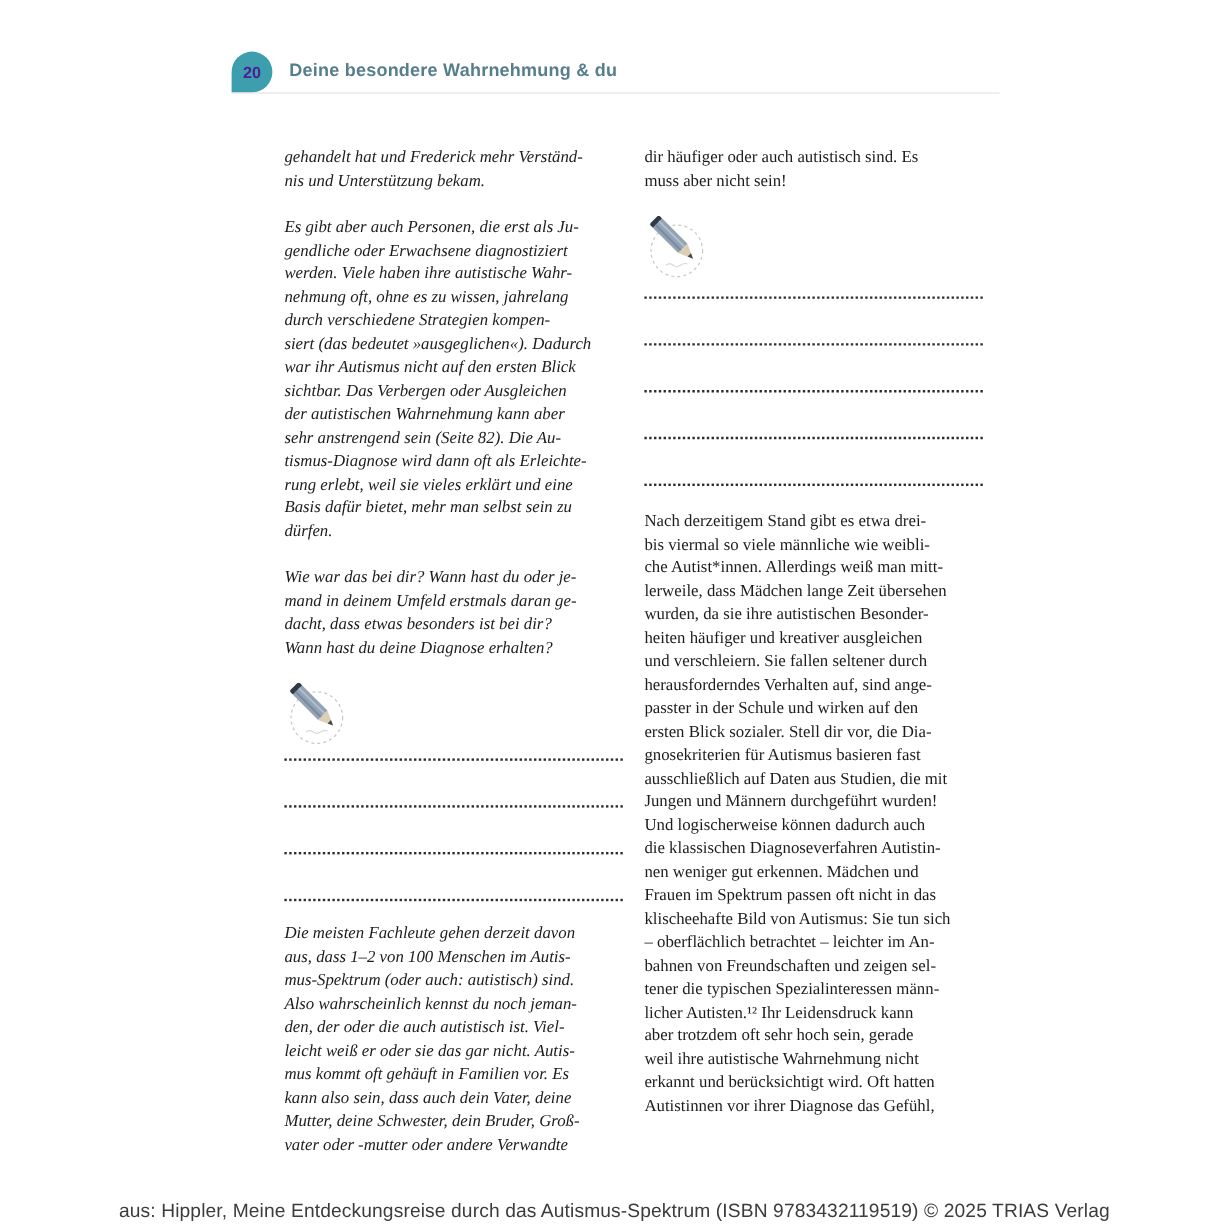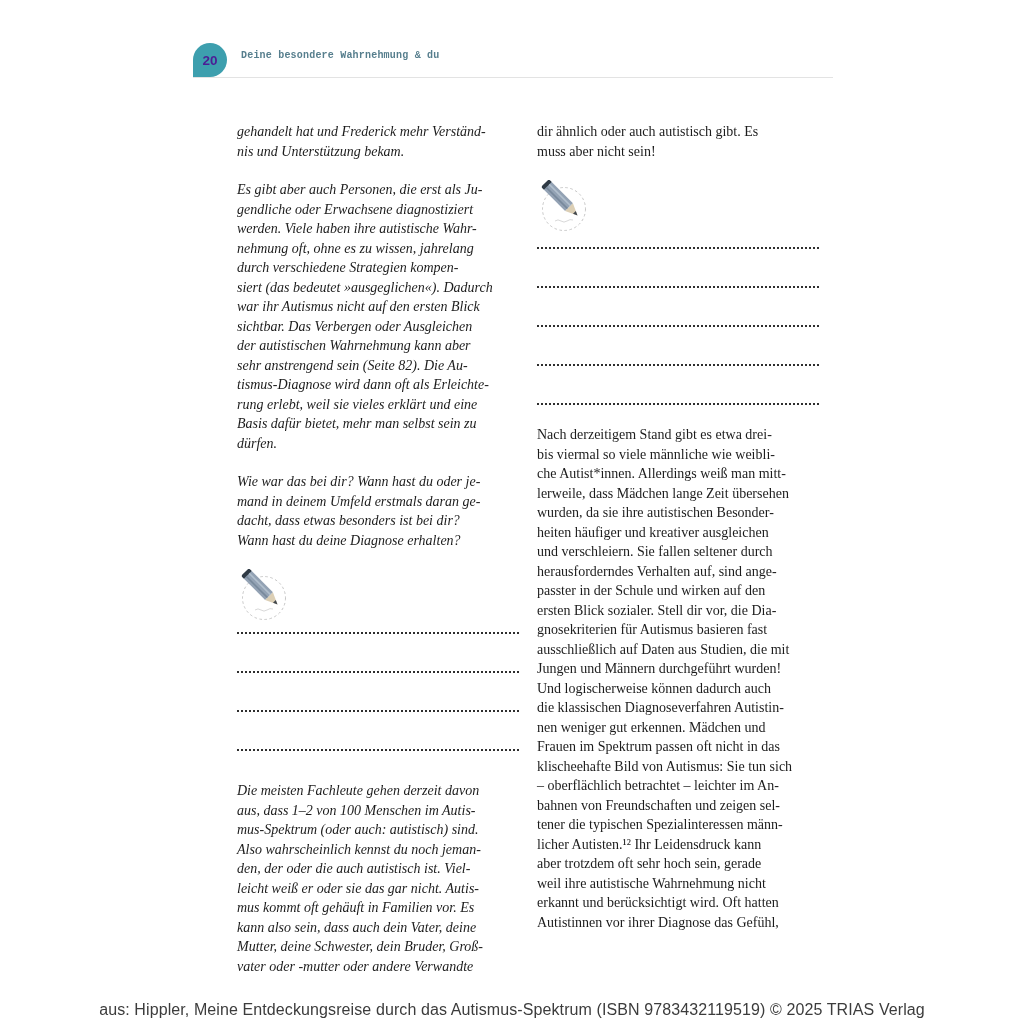--- a/index.html
+++ b/index.html
@@ -9,38 +9,38 @@
   }
   
   .badge{
     position:absolute;left:193px;top:43px;width:34px;height:34px;
     background:#3d9fae;border-radius:50% 50% 50% 0;
     color:#4c1d95;font-family:"Liberation Sans",sans-serif;font-size:13.5px;font-weight:600;
     display:flex;align-items:center;justify-content:center;
   }
   .chapter-title{
     position:absolute;left:241px;top:50px;
-    font-family:Liberation Mono, monospace;font-size:10px;font-weight:700;
+    font-family:Liberation Sans, sans-serif;font-size:15px;font-weight:700;
     color:#567e8d;letter-spacing:.2px;
   }
   .header-rule{position:absolute;left:193px;top:77px;width:640px;height:1px;background:#e3e3e3;}
   
   .col{position:absolute;top:122px;width:282px;font-size:14px;line-height:19.5px;}
   .col-left{left:237px;font-style:italic;}
   .col-right{left:537px;}
   .para{white-space:pre-line;margin:0 0 19px 0;}
   .para:last-child{margin-bottom:0;}
   
   .pencil{display:block;margin:4px 0 0 -3px;}
   
   .wline{height:0;border-top:2px dotted #2e2e2e;}
   .wl-first-left{margin-top:9px;}
   .wl-first-right{margin-top:13px;}
   .wl-next{margin-top:37px;}
-  .after-lines-left{margin-top:30px;}
+  .after-lines-left{margin-top:18px;}
   .after-lines-right{margin-top:20px;}
   
   .footer{
     position:absolute;left:0;top:1001px;width:1024px;text-align:center;
     font-family:"Liberation Sans",sans-serif;font-size:16px;color:#3c3c3c;letter-spacing:.1px;
   }
 </style>
 </head>
 <body>
 
@@ -100,21 +100,21 @@
 Also wahrscheinlich kennst du noch jeman-
 den, der oder die auch autistisch ist. Viel-
 leicht weiß er oder sie das gar nicht. Autis-
 mus kommt oft gehäuft in Familien vor. Es
 kann also sein, dass auch dein Vater, deine
 Mutter, deine Schwester, dein Bruder, Groß-
 vater oder -mutter oder andere Verwandte</p>
   </div>
 
   <div class="col col-right">
-    <p class="para">dir ähnlich oder auch autistisch gibt. Es
+    <p class="para">dir häufiger oder auch autistisch sind. Es
 muss aber nicht sein!</p>
 
     <svg class="pencil" width="58" height="54" viewBox="0 0 58 54" aria-hidden="true">
       <circle cx="30" cy="29" r="21.5" fill="none" stroke="#c6c6c6" stroke-width="1" stroke-dasharray="2.5 2.6"></circle>
       <path d="M21 41 q3 -2.2 6 0 t6 0 t6 -1" fill="none" stroke="#d9d9d9" stroke-width="1"></path>
       <g transform="translate(11,3) rotate(45)">
         <rect x="0" y="-5.5" width="5" height="11" rx="1.8" fill="#2f3a45"></rect>
         <rect x="4" y="-5.5" width="30" height="11" fill="#93a2b4"></rect>
         <line x1="4" y1="-2" x2="34" y2="-2" stroke="#b1bfcd" stroke-width="1.6"></line>
         <line x1="4" y1="2.2" x2="34" y2="2.2" stroke="#78899c" stroke-width="1.6"></line>

